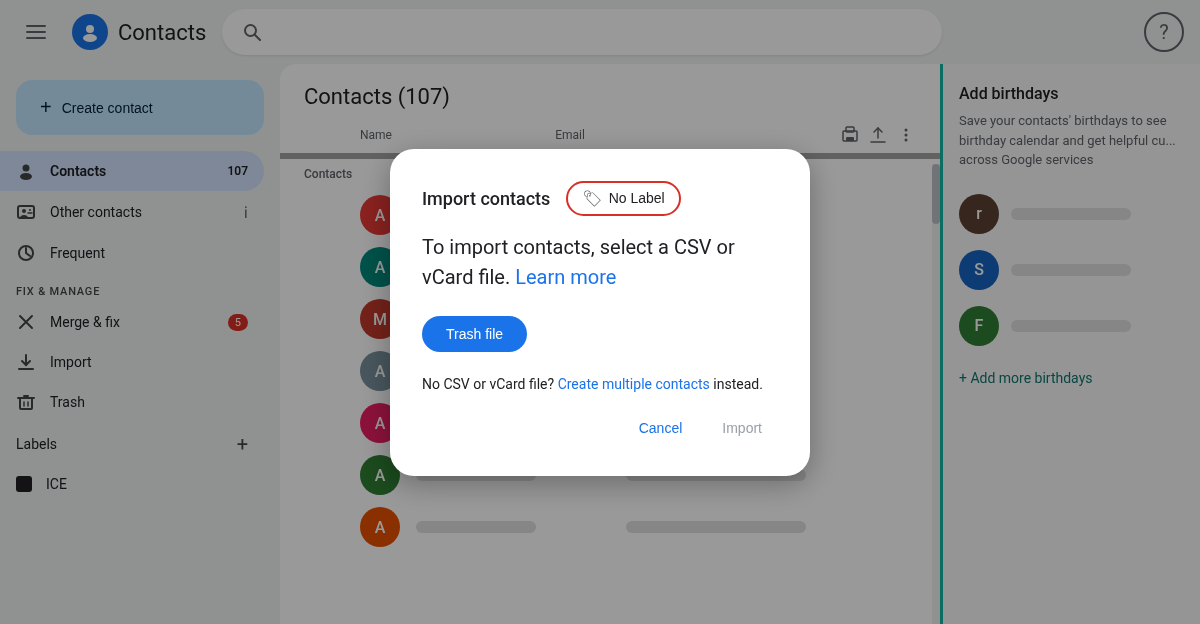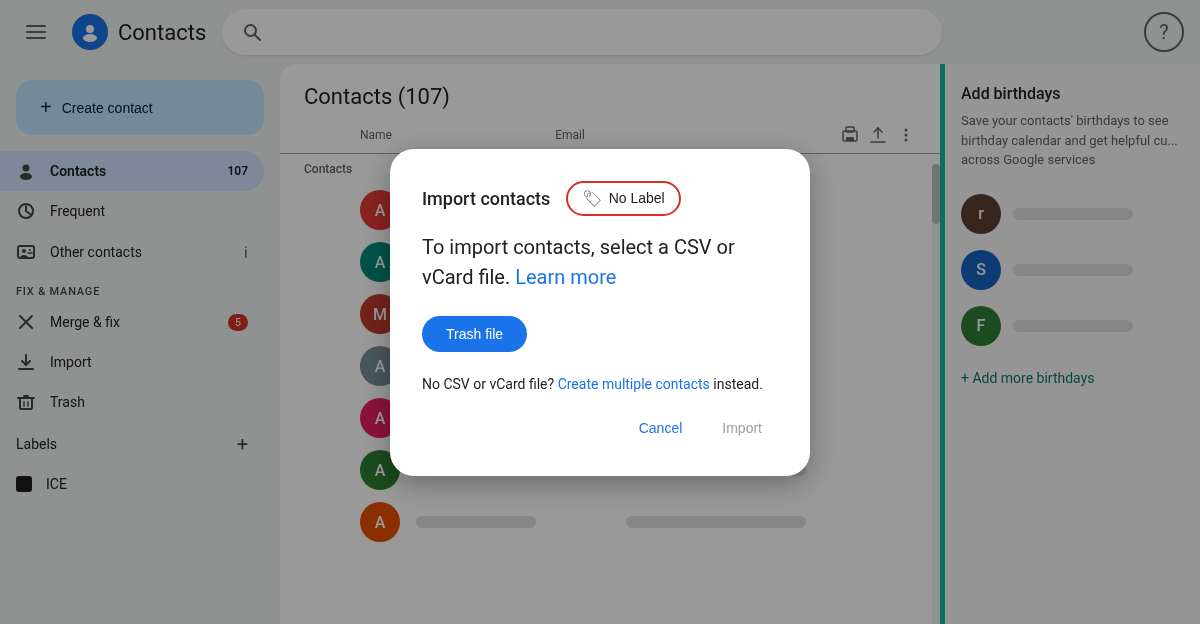--- a/index.html
+++ b/index.html
@@ -193,21 +193,21 @@
     .contacts-title {
       font-size: 22px;
       color: #202124;
       font-weight: 400;
     }
 
     .contacts-table-header {
       display: flex;
       align-items: center;
       padding: 8px 24px;
-      border-bottom: 1px solid #a3a3a3;
+      border-bottom: 6px solid #a3a3a3;
       margin-top: 8px;
       font-size: 12px;
       color: #5f6368;
       gap: 16px;
     }
     .col-checkbox {
       width: 40px;
     }
     .col-name { flex: 2; }
     .col-email { flex: 3; }
@@ -270,21 +270,21 @@
       height: 60px;
       background: #bdc1c6;
       border-radius: 4px;
     }
 
     
     .right-panel {
       width: 260px;
       flex-shrink: 0;
       background: #f8f9fa;
-      border-left: 5px solid #14b8a6;
+      border-left: 3px solid #14b8a6;
       padding: 20px 16px;
       overflow: hidden;
     }
     .birthday-section h3 {
       font-size: 16px;
       font-weight: 500;
       color: #202124;
       margin-bottom: 8px;
     }
     .birthday-section p {
@@ -493,41 +493,41 @@
           <ellipse cx="10" cy="15.5" rx="6" ry="3.5" fill="#444746"></ellipse>
         </svg>
       </span>
       <span>Contacts</span>
       <span class="badge">107</span>
     </div>
 
     <div class="sidebar-item">
       <span class="icon">
         <svg width="20" height="20" viewBox="0 0 20 20">
-          <circle cx="10" cy="10" r="7" stroke="#444746" stroke-width="2" fill="none"></circle>
-          <polyline points="10,5 10,10 14,13" stroke="#444746" stroke-width="2" fill="none" stroke-linecap="round"></polyline>
-        </svg>
-      </span>
-      <span>Frequent</span>
-    </div>
-
-    <div class="sidebar-item">
-      <span class="icon">
-        <svg width="20" height="20" viewBox="0 0 20 20">
           <rect x="2" y="4" width="16" height="12" rx="2" stroke="#444746" stroke-width="2" fill="none"></rect>
           <circle cx="8" cy="9" r="2" fill="#444746"></circle>
           <path d="M4 16c0-2 2-3 4-3s4 1 4 3" fill="#444746"></path>
           <circle cx="14" cy="8" r="1" fill="#444746"></circle>
           <line x1="12" y1="11" x2="16" y2="11" stroke="#444746" stroke-width="1.5" stroke-linecap="round"></line>
         </svg>
       </span>
       <span>Other contacts</span>
       <span style="margin-left:auto; color:#5f6368; font-size:16px;">ℹ</span>
     </div>
 
+    <div class="sidebar-item">
+      <span class="icon">
+        <svg width="20" height="20" viewBox="0 0 20 20">
+          <circle cx="10" cy="10" r="7" stroke="#444746" stroke-width="2" fill="none"></circle>
+          <polyline points="10,5 10,10 14,13" stroke="#444746" stroke-width="2" fill="none" stroke-linecap="round"></polyline>
+        </svg>
+      </span>
+      <span>Frequent</span>
+    </div>
+
     <div class="section-label">Fix &amp; manage</div>
 
     <div class="sidebar-item">
       <span class="icon">
         <svg width="20" height="20" viewBox="0 0 20 20">
           <path d="M4 4 L10 10 L4 16" stroke="#444746" stroke-width="2" fill="none" stroke-linecap="round"></path>
           <path d="M16 4 L10 10 L16 16" stroke="#444746" stroke-width="2" fill="none" stroke-linecap="round"></path>
         </svg>
       </span>
       <span>Merge &amp; fix</span>

